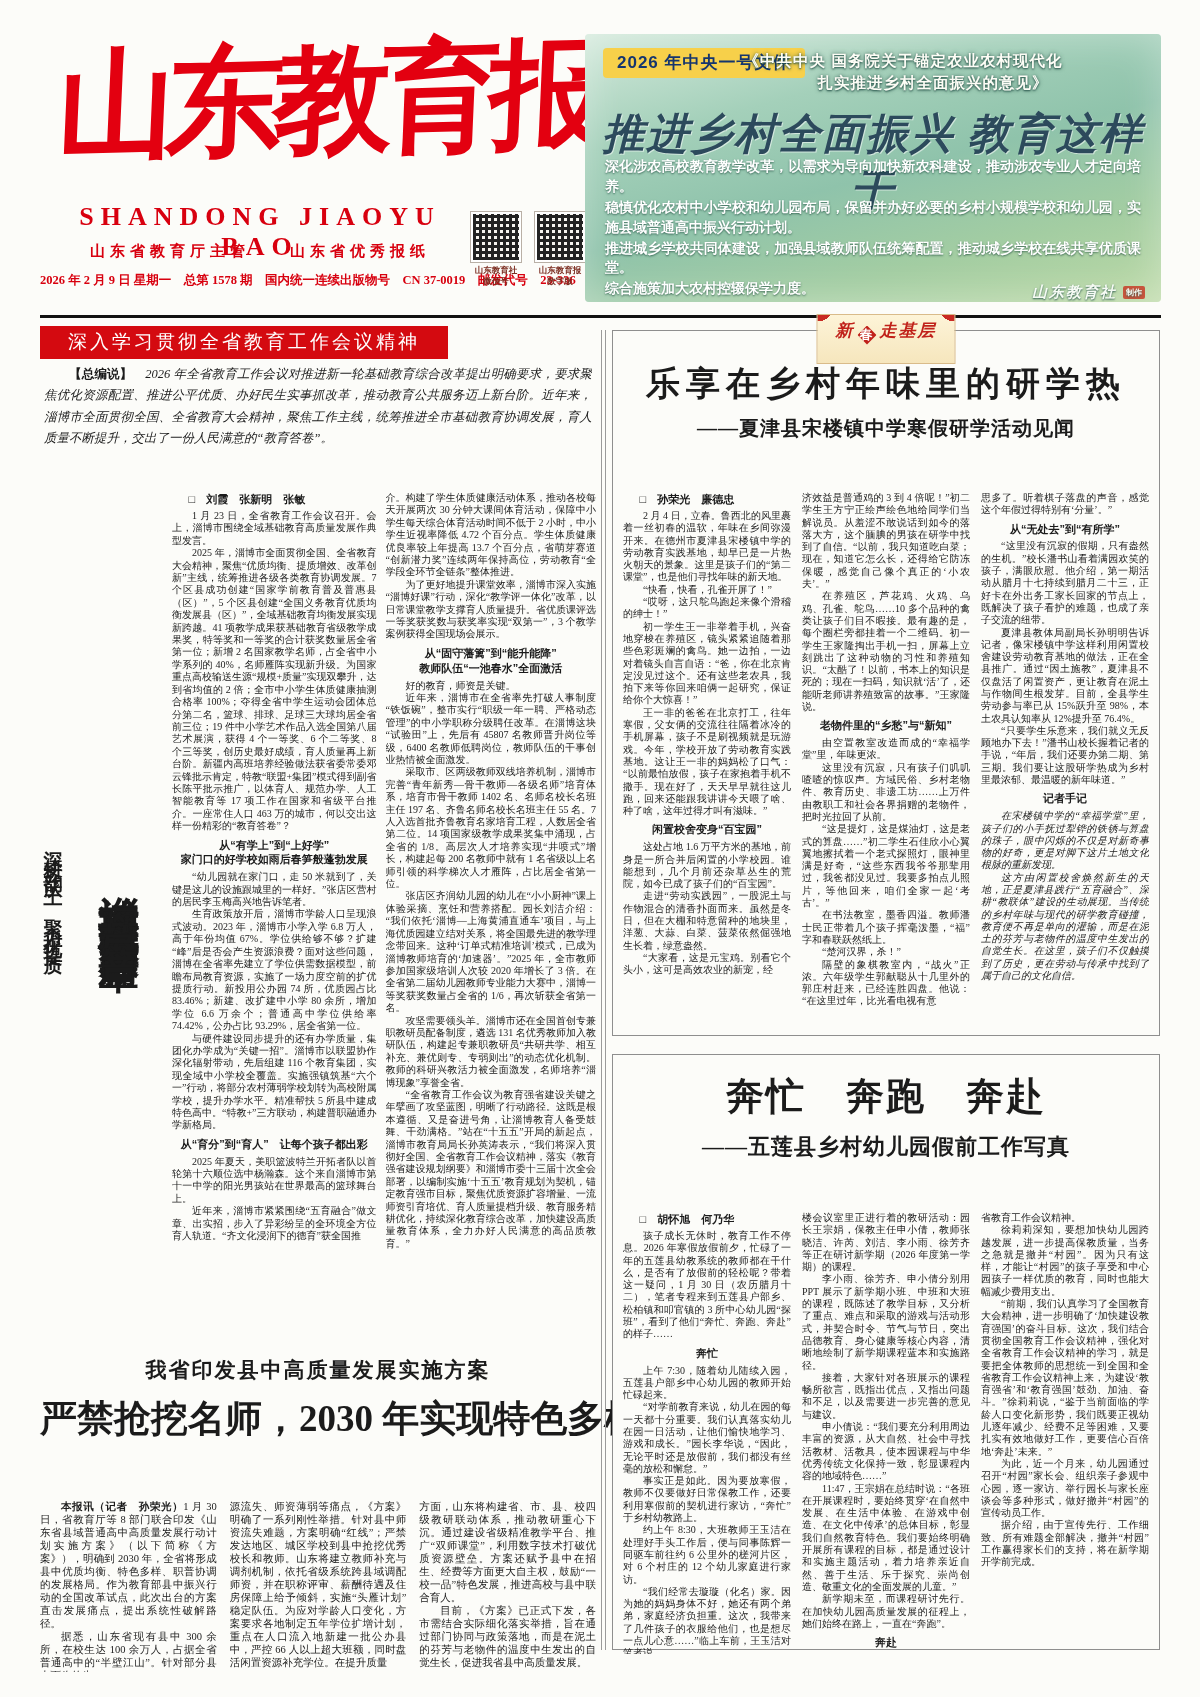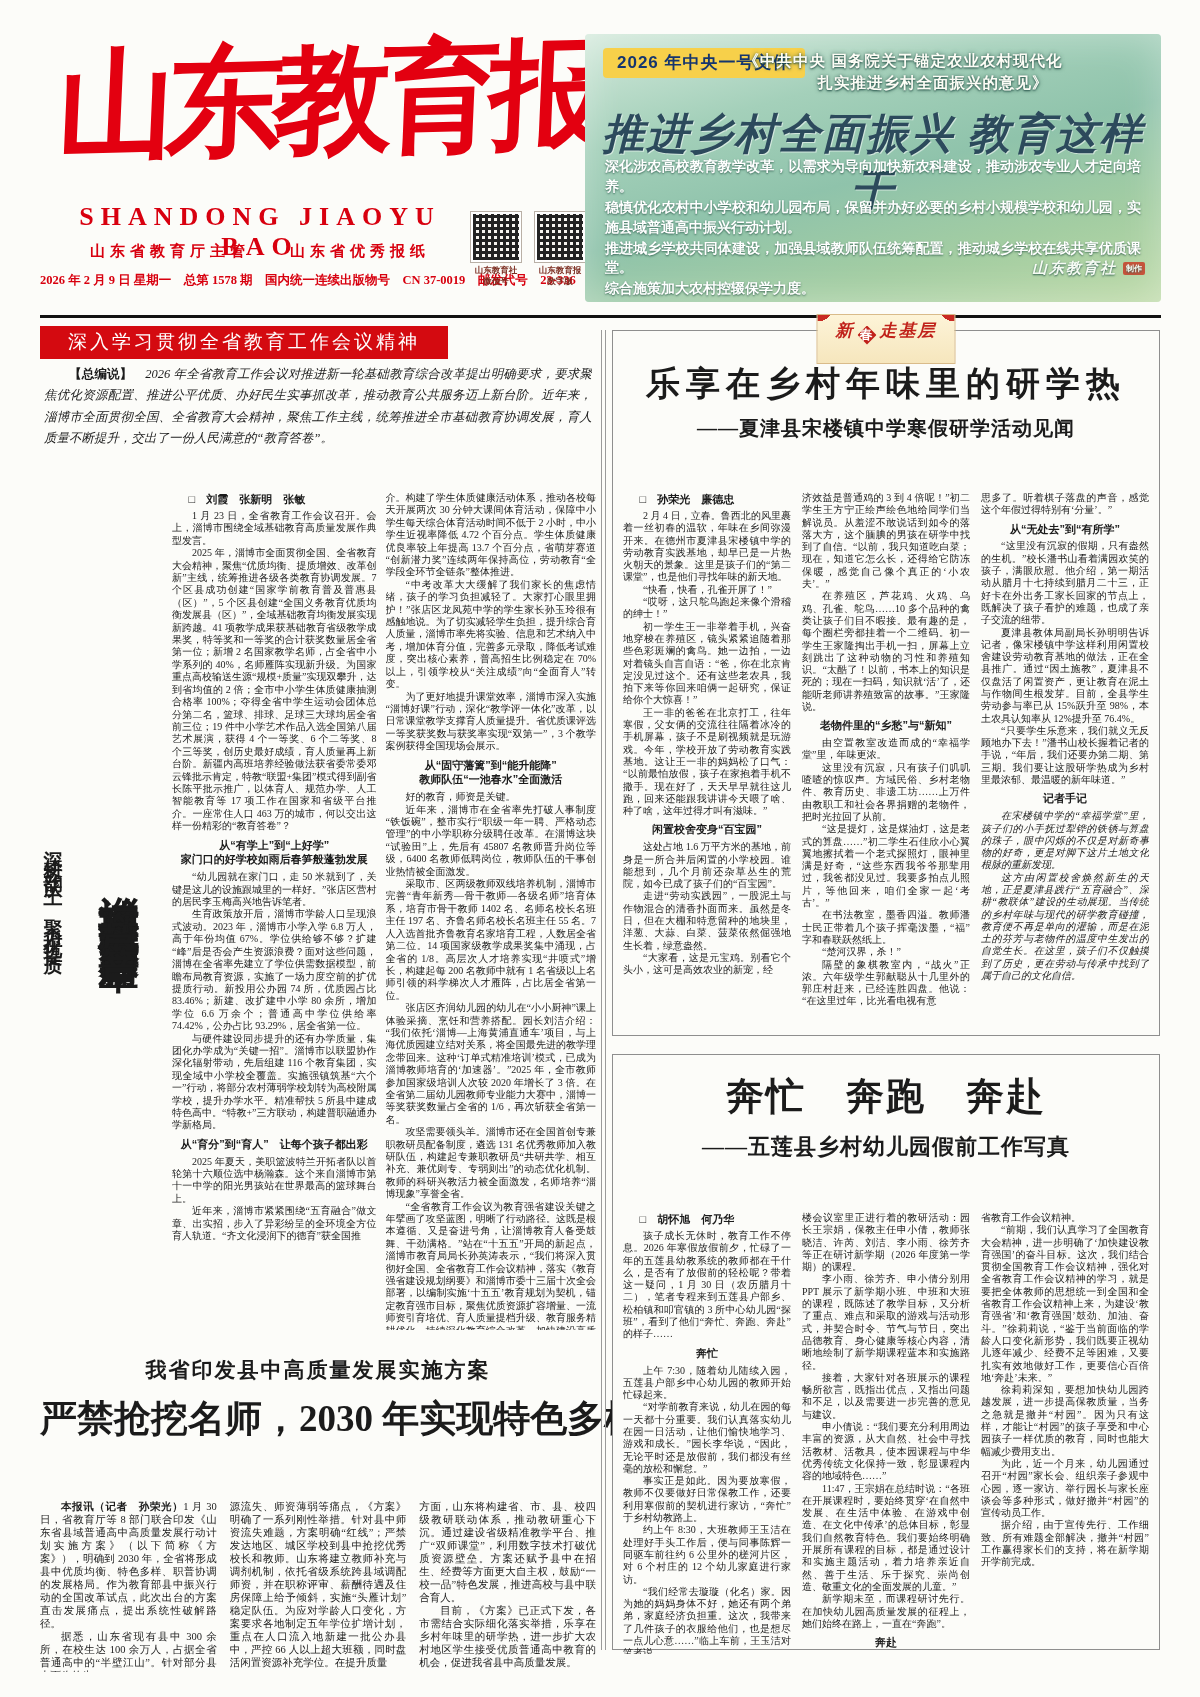--- a/index.html
+++ b/index.html
@@ -34,21 +34,21 @@
   .policy-doc{position:absolute;left:0;top:16px;width:100%;text-align:center;color:#fdfdf6;
       font-weight:900;font-size:15.5px;line-height:1.45;letter-spacing:1px;
       text-shadow:0 1px 2px #28564c,0 0 4px rgba(30,70,60,.7);padding-left:120px;box-sizing:border-box;}
   .policy-doc div:first-child{margin-left:-60px;}
   .policy-headline{position:absolute;left:0;top:72px;width:100%;text-align:center;
       font-size:42px;font-weight:900;font-style:italic;color:#2c4a5c;letter-spacing:2px;
       text-shadow:1px 1px 0 rgba(255,255,255,.55);}
   .policy-items{position:absolute;left:20px;top:122px;width:536px;}
   .policy-items p{margin:1px 0;text-indent:0;color:#fff;font-weight:bold;font-size:14px;
       line-height:1.42;text-align:justify;text-shadow:0 1px 2px rgba(25,70,58,.75);}
-  .policy-logo{position:absolute;right:16px;bottom:24px;color:#f6fbf4;font-weight:900;
+  .policy-logo{position:absolute;right:16px;bottom:0;color:#f6fbf4;font-weight:900;
       font-style:italic;font-size:15px;letter-spacing:2px;text-shadow:0 1px 2px #2c5a4c;}
   .policy-logo-mark{display:inline-block;margin-left:6px;font-size:8px;font-style:normal;
       letter-spacing:0;background:rgba(200,60,40,.85);padding:1px 3px;border-radius:2px;vertical-align:2px;}
 
   .top-rule{position:absolute;left:40px;top:315px;width:1121px;height:3px;background:#111;}
 
   
   p{margin:0;text-indent:2em;text-align:justify;}
   p.cont{text-indent:0;}
   p.kai{font-style:italic;color:#222;}
@@ -190,21 +190,20 @@
             <p>与硬件建设同步提升的还有办学质量，集团化办学成为“关键一招”。淄博市以联盟协作深化辐射带动，先后组建 116 个教育集团，实现全域中小学校全覆盖。实施强镇筑基“六个一”行动，将部分农村薄弱学校划转为高校附属学校，提升办学水平。精准帮扶 5 所县中建成特色高中。“特教+”三方联动，构建普职融通办学新格局。</p>
             <h4 class="colsub">
               <div>从“育分”到“育人”　让每个孩子都出彩</div>
             </h4>
             <p>2025 年夏天，美职篮波特兰开拓者队以首轮第十六顺位选中杨瀚森。这个来自淄博市第十一中学的阳光男孩站在世界最高的篮球舞台上。</p>
             <p>近年来，淄博市紧紧围绕“五育融合”做文章、出实招，步入了异彩纷呈的全环境全方位育人轨道。“齐文化浸润下的德育”获全国推</p>
           </div>
       </div>
       <div class="ncol main-c2">
           <p class="cont">介。构建了学生体质健康活动体系，推动各校每天开展两次 30 分钟大课间体育活动，保障中小学生每天综合体育活动时间不低于 2 小时，中小学生近视率降低 4.72 个百分点。学生体质健康优良率较上年提高 13.7 个百分点，省萌芽赛道“创新潜力奖”连续两年保持高位，劳动教育“全学段全环节全链条”整体推进。</p>
-          <p>“中考改革大大缓解了我们家长的焦虑情绪，孩子的学习负担减轻了。大家打心眼里拥护！”张店区龙凤苑中学的学生家长孙玉玲很有感触地说。为了切实减轻学生负担，提升综合育人质量，淄博市率先将实验、信息和艺术纳入中考，增加体育分值，完善多元录取，降低考试难度，突出核心素养，普高招生比例稳定在 70%以上，引领学校从“关注成绩”向“全面育人”转变。</p>
           <p>为了更好地提升课堂效率，淄博市深入实施“淄博好课”行动，深化“教学评一体化”改革，以日常课堂教学支撑育人质量提升。省优质课评选一等奖获奖数与获奖率实现“双第一”，3 个教学案例获得全国现场会展示。</p>
           <h4 class="colsub">
             <div>从“固守藩篱”到“能升能降”</div>
             <div>教师队伍“一池春水”全面激活</div>
           </h4>
           <p>好的教育，师资是关键。</p>
           <p>近年来，淄博市在全省率先打破人事制度“铁饭碗”，整市实行“职级一年一聘、严格动态管理”的中小学职称分级聘任改革。在淄博这块“试验田”上，先后有 45807 名教师晋升岗位等级，6400 名教师低聘岗位，教师队伍的干事创业热情被全面激发。</p>
           <p>采取市、区两级教师双线培养机制，淄博市完善“青年新秀—骨干教师—各级名师”培育体系，培育市骨干教师 1402 名、名师名校长名班主任 197 名、齐鲁名师名校长名班主任 55 名。7 人入选首批齐鲁教育名家培育工程，人数居全省第二位。14 项国家级教学成果奖集中涌现，占全省的 1/8。高层次人才培养实现“井喷式”增长，构建起每 200 名教师中就有 1 名省级以上名师引领的科学梯次人才雁阵，占比居全省第一位。</p>
           <p>张店区齐润幼儿园的幼儿在“小小厨神”课上体验采摘、烹饪和营养搭配。园长刘洁介绍：“我们依托‘淄博—上海黄浦直通车’项目，与上海优质园建立结对关系，将全国最先进的教学理念带回来。这种‘订单式精准培训’模式，已成为淄博教师培育的‘加速器’。”2025 年，全市教师参加国家级培训人次较 2020 年增长了 3 倍。在全省第二届幼儿园教师专业能力大赛中，淄博一等奖获奖数量占全省的 1/6，再次斩获全省第一名。</p>
           <p>攻坚需要领头羊。淄博市还在全国首创专兼职教研员配备制度，遴选 131 名优秀教师加入教研队伍，构建起专兼职教研员“共研共学、相互补充、兼优则专、专弱则出”的动态优化机制。教师的科研兴教活力被全面激发，名师培养“淄博现象”享誉全省。</p>
@@ -218,21 +217,21 @@
       <div class="b-cols">
         <div class="ncol">
             <p><b>本报讯（记者　孙荣光）</b>1 月 30 日，省教育厅等 8 部门联合印发《山东省县域普通高中高质量发展行动计划实施方案》（以下简称《方案》），明确到 2030 年，全省将形成县中优质均衡、特色多样、职普协调的发展格局。作为教育部县中振兴行动的全国改革试点，此次出台的方案直击发展痛点，提出系统性破解路径。</p>
             <p>据悉，山东省现有县中 300 余所，在校生达 100 余万人，占据全省普通高中的“半壁江山”。针对部分县中面临的生</p>
           </div>
         <div class="ncol">
             <p class="cont">源流失、师资薄弱等痛点，《方案》明确了一系列刚性举措。针对县中师资流失难题，方案明确“红线”；严禁发达地区、城区学校到县中抢挖优秀校长和教师。山东将建立教师补充与调剂机制，依托省级系统跨县域调配师资，并在职称评审、薪酬待遇及住房保障上给予倾斜，实施“头雁计划”稳定队伍。为应对学龄人口变化，方案要求各地制定五年学位扩增计划，重点在人口流入地新建一批公办县中，严控 66 人以上超大班额，同时盘活闲置资源补充学位。在提升质量</p>
           </div>
         <div class="ncol">
             <p class="cont">方面，山东将构建省、市、县、校四级教研联动体系，推动教研重心下沉。通过建设省级精准教学平台、推广“双师课堂”，利用数字技术打破优质资源壁垒。方案还赋予县中在招生、经费等方面更大自主权，鼓励“一校一品”特色发展，推进高校与县中联合育人。</p>
-            <p>目前，《方案》已正式下发，各市需结合实际细化落实举措，乐享在乡村年味里的研学热，进一步扩大农村地区学生接受优质普通高中教育的机会，促进我省县中高质量发展。</p>
+            <p>目前，《方案》已正式下发，各市需结合实际细化落实举措，旨在通过部门协同与政策落地，而是在泥土的芬芳与老物件的温度中生发出的自觉生长，促进我省县中高质量发展。</p>
           </div>
       </div>
     </div>
   </div>
 
   <div class="v-divider"></div>
 
   <div class="right-sec">
 
     <div class="boxed box1">
@@ -317,22 +316,22 @@
             <p>申小倩说：“我们要充分利用周边丰富的资源，从大自然、社会中寻找活教材、活教具，使本园课程与中华优秀传统文化保持一致，彰显课程内容的地域特色……”</p>
             <p>11:47，王宗娟在总结时说：“各班在开展课程时，要始终贯穿‘在自然中发展、在生活中体验、在游戏中创造、在文化中传承’的总体目标，彰显我们自然教育特色。我们要始终明确开展所有课程的目标，都是通过设计和实施主题活动，着力培养亲近自然、善于生活、乐于探究、崇尚创造、敬重文化的全面发展的儿童。”</p>
             <p>新学期未至，而课程研讨先行。在加快幼儿园高质量发展的征程上，她们始终在路上，一直在“奔跑”。</p>
             <h4 class="colsub">
               <div>奔赴</div>
             </h4>
             <p>13:50，当笔者来到五莲县叩官镇中心幼儿园时，恰巧赶上党支部书记、园长徐莉莉正在主持专题学习会，重点学习研究和贯彻落实全</p>
           </div>
         <div class="ncol">
             <p class="cont">省教育工作会议精神。</p>
+            <p>徐莉莉深知，要想加快幼儿园跨越发展，进一步提高保教质量，当务之急就是撤并“村园”。因为只有这样，才能让“村园”的孩子享受和中心园孩子一样优质的教育，同时也能大幅减少费用支出。</p>
             <p>“前期，我们认真学习了全国教育大会精神，进一步明确了‘加快建设教育强国’的奋斗目标。这次，我们结合贯彻全国教育工作会议精神，强化对全省教育工作会议精神的学习，就是要把全体教师的思想统一到全国和全省教育工作会议精神上来，为建设‘教育强省’和‘教育强国’鼓劲、加油、奋斗。”徐莉莉说，“鉴于当前面临的学龄人口变化新形势，我们既要正视幼儿逐年减少、经费不足等困难，又要扎实有效地做好工作，更要信心百倍地‘奔赴’未来。”</p>
-            <p>徐莉莉深知，要想加快幼儿园跨越发展，进一步提高保教质量，当务之急就是撤并“村园”。因为只有这样，才能让“村园”的孩子享受和中心园孩子一样优质的教育，同时也能大幅减少费用支出。</p>
             <p>为此，近一个月来，幼儿园通过召开“村园”家长会、组织亲子参观中心园，逐一家访、举行园长与家长座谈会等多种形式，做好撤并“村园”的宣传动员工作。</p>
             <p>据介绍，由于宣传先行、工作细致、所有难题全部解决，撤并“村园”工作赢得家长们的支持，将在新学期开学前完成。</p>
           </div>
       </div>
     </div>
 
   </div>
 </div>
 
 </body></html>

